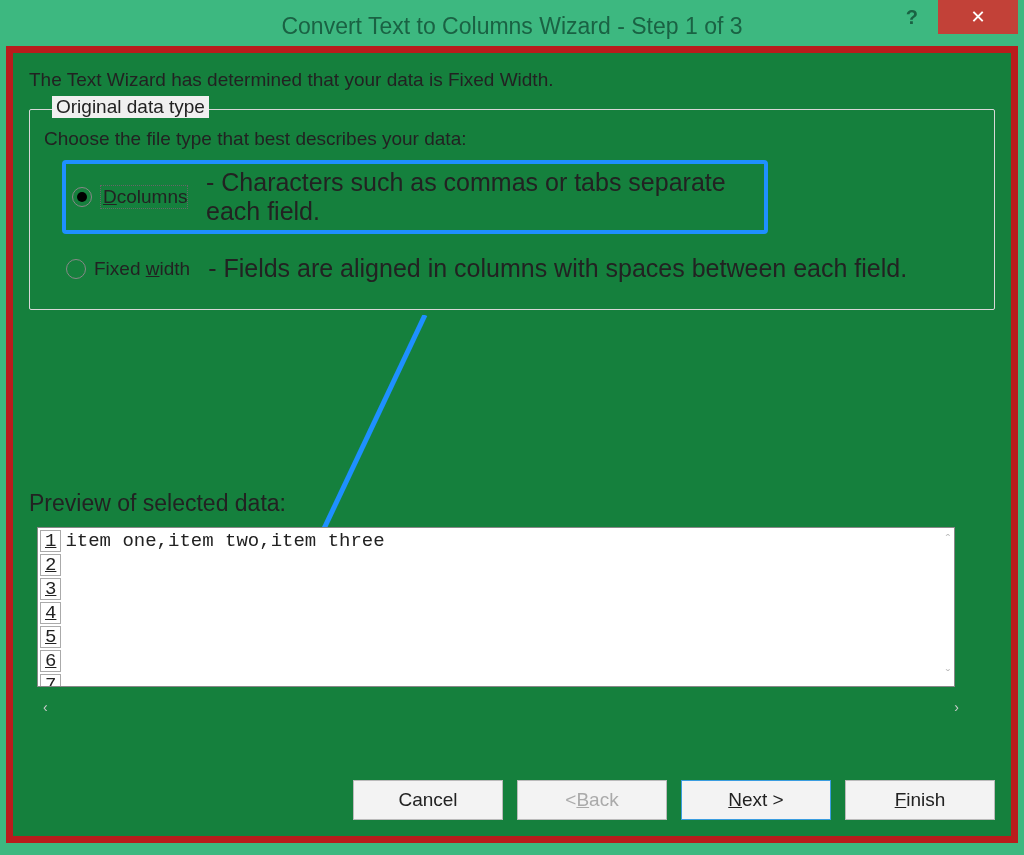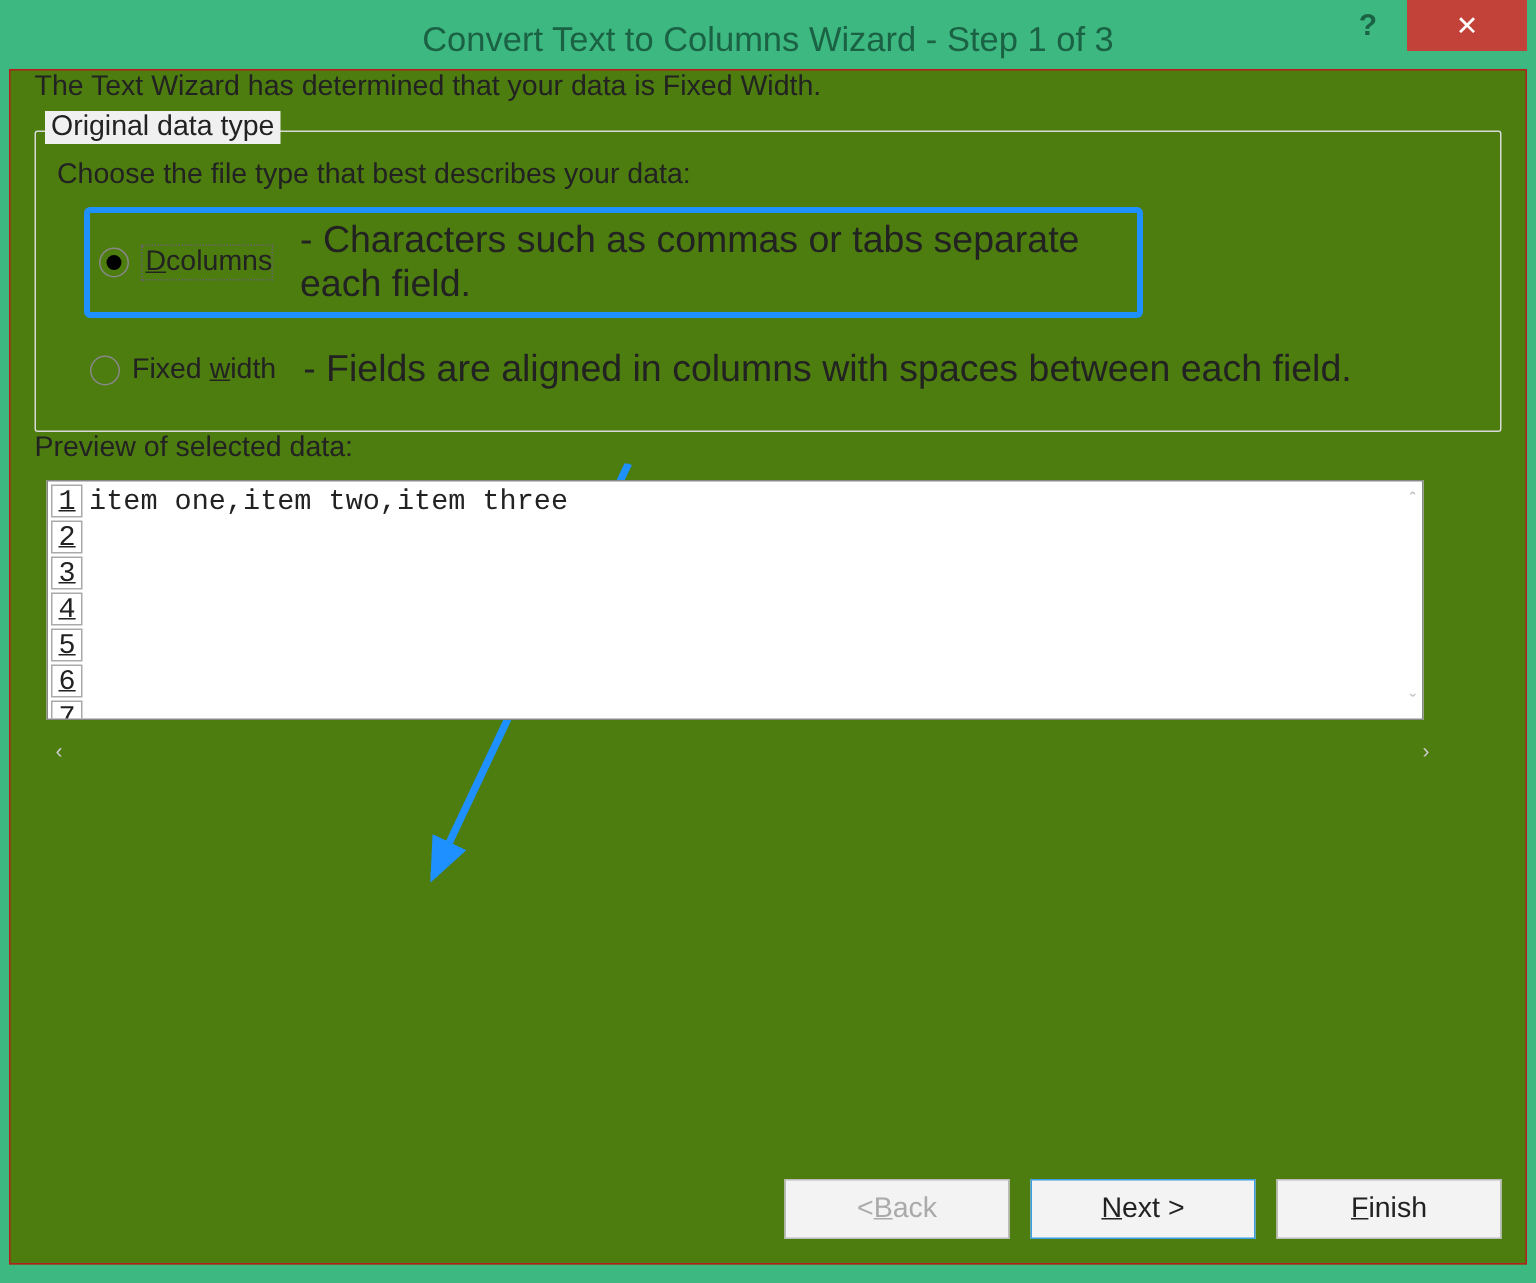--- a/index.html
+++ b/index.html
@@ -42,24 +42,24 @@
       height: 34px;
       background: #c24138;
       color: #fff;
       font-size: 18px;
       display: flex;
       align-items: center;
       justify-content: center;
       cursor: pointer;
     }
     .content {
-      background: #4d7c0f;
-      border: 1px solid #b91c1c;
+      background: #15803d;
+      border: 7px solid #b91c1c;
       height: 797px;
-      padding: 0 16px;
+      padding: 16px 16px;
       font-size: 19px;
       color: #222;
       position: relative;
     }
     .intro-text {
       margin-bottom: 18px;
       font-size: 19px;
     }
     .sub-text {
       margin-bottom: 18px;
@@ -68,21 +68,21 @@
     .fieldset {
       border: 1px solid #d8d8d8;
       border-radius: 2px;
       margin-top: 6px;
       padding: 10px 10px 18px 10px;
       position: relative;
     }
     .legend {
       position: absolute;
       top: -14px;
-      left: 6px;
+      left: 22px;
       background: #f0f0f0;
       padding: 0 4px;
       font-size: 19px;
     }
     .choose-text {
       margin: 8px 0 10px 4px;
       font-size: 19px;
     }
     .radio-row {
       display: flex;
@@ -128,22 +128,23 @@
       margin-right: 18px;
       min-width: 95px;
     }
     .radio-desc {
       font-size: 25px;
     }
     .underline {
       text-decoration: underline;
     }
     .preview-label {
+      margin-top: 180px;
       margin-bottom: 10px;
-      font-size: 19px;
+      font-size: 23px;
     }
     .preview-box {
       border: 1px solid #888;
       background: #fff;
       height: 160px;
       width: 918px;
       margin-left: 8px;
       position: relative;
       overflow: hidden;
     }
@@ -287,20 +288,21 @@
       </table>
     <span class="v-scroll-top">ˆ</span>
     <span class="v-scroll-bot">ˇ</span>
   </div>
   <div class="h-scroll">
     <span>‹</span>
     <span>›</span>
   </div>
 
   <div class="buttons">
+    <div class="btn">Cancel</div>
     <div class="btn disabled">
         <span>&lt; </span>
         <span class="underline">B</span>
         <span>ack</span>
       </div>
     <div class="btn default">
         <span class="underline">N</span>
         <span>ext &gt;</span>
       </div>
     <div class="btn">

